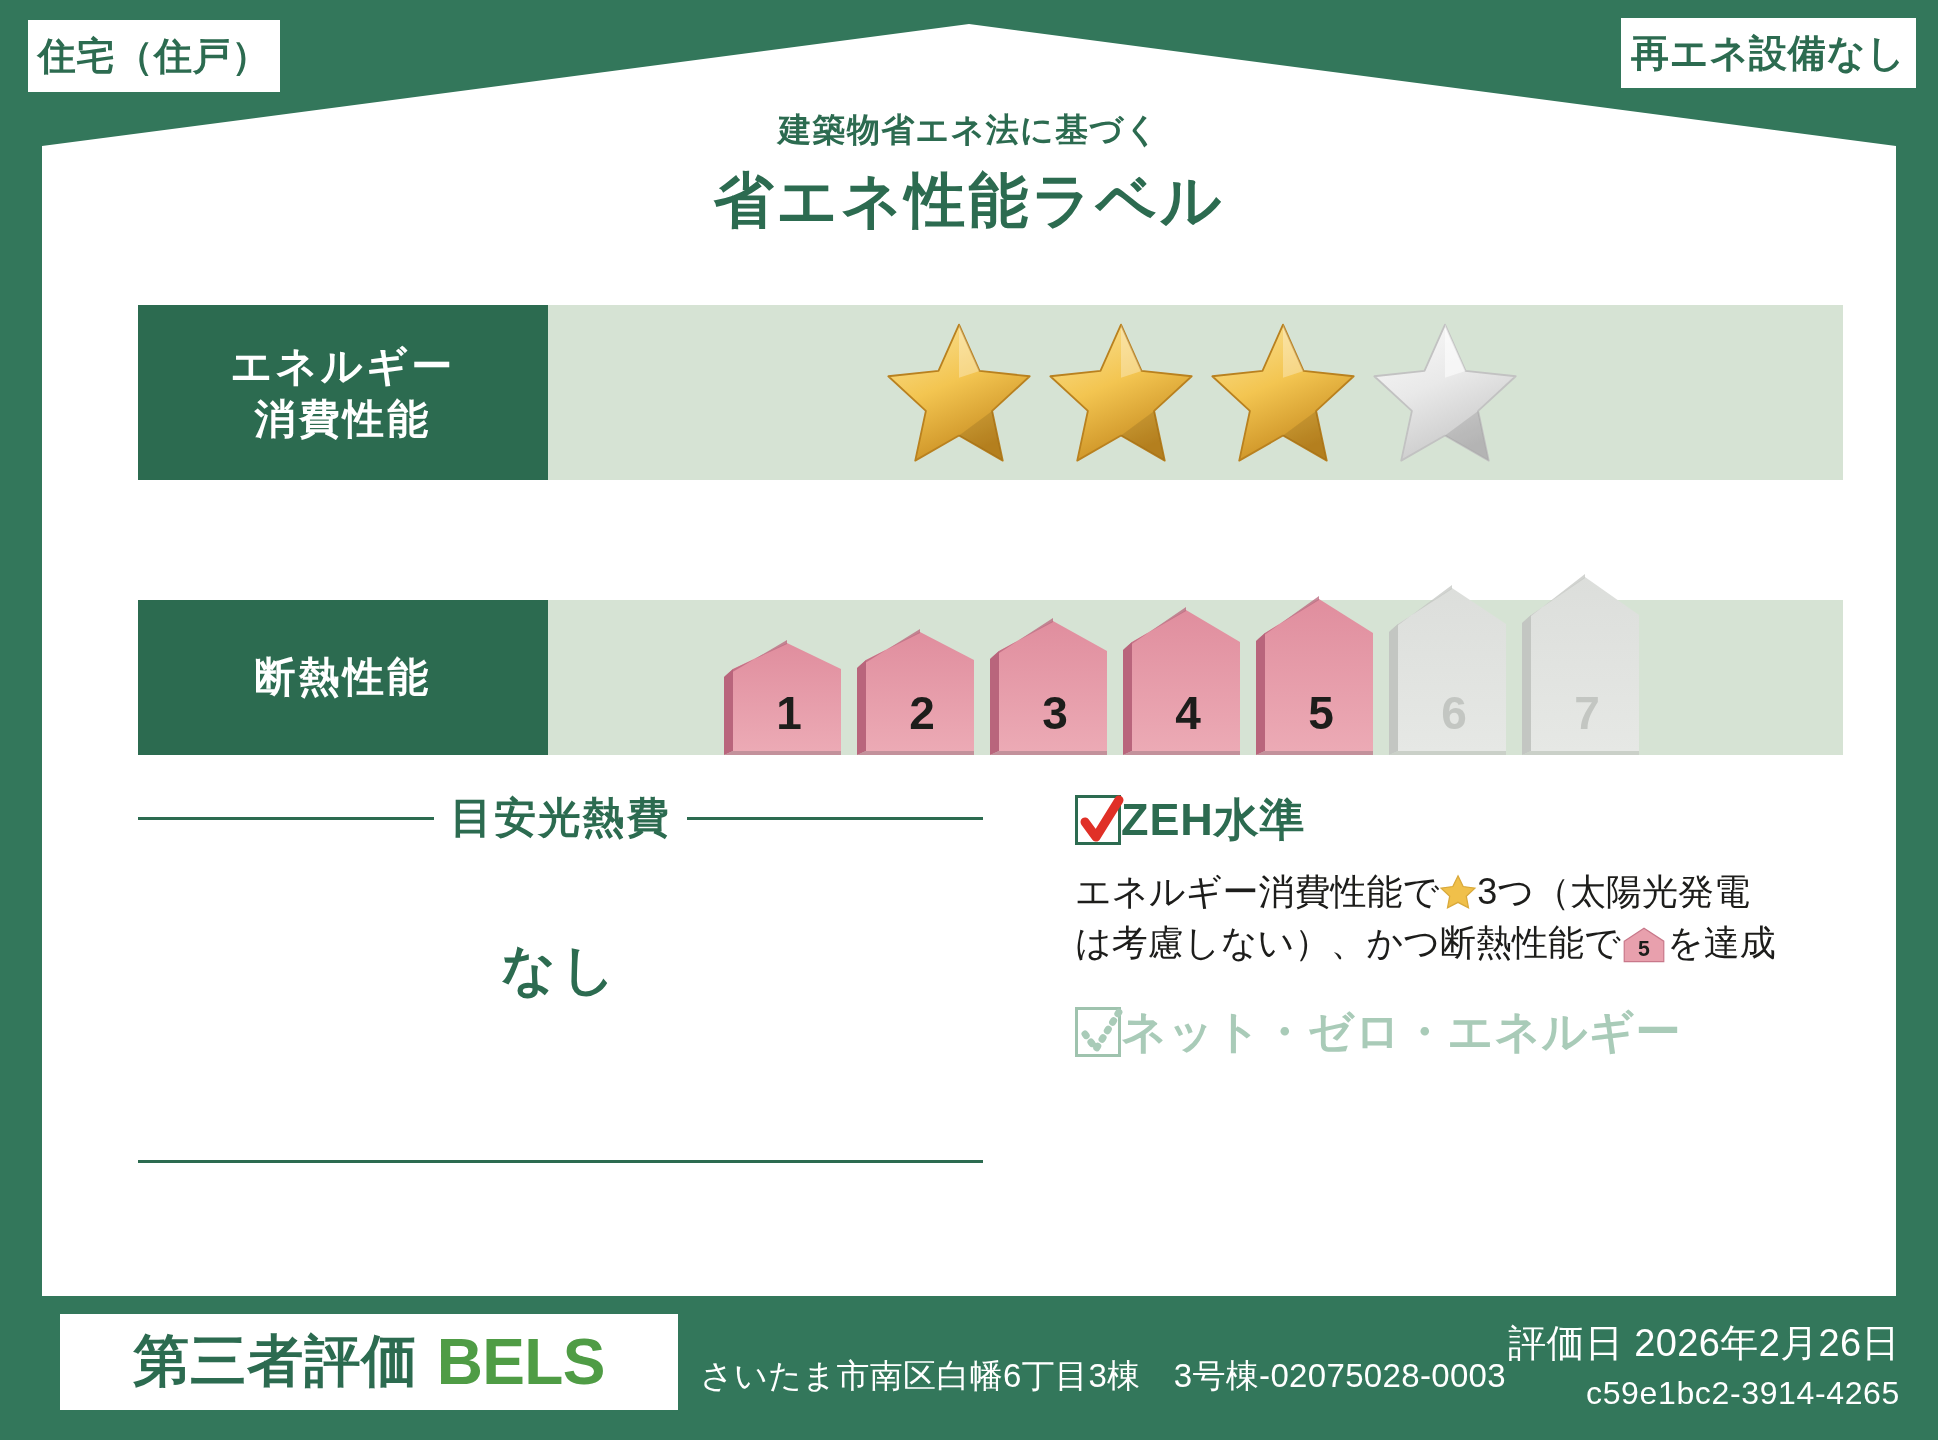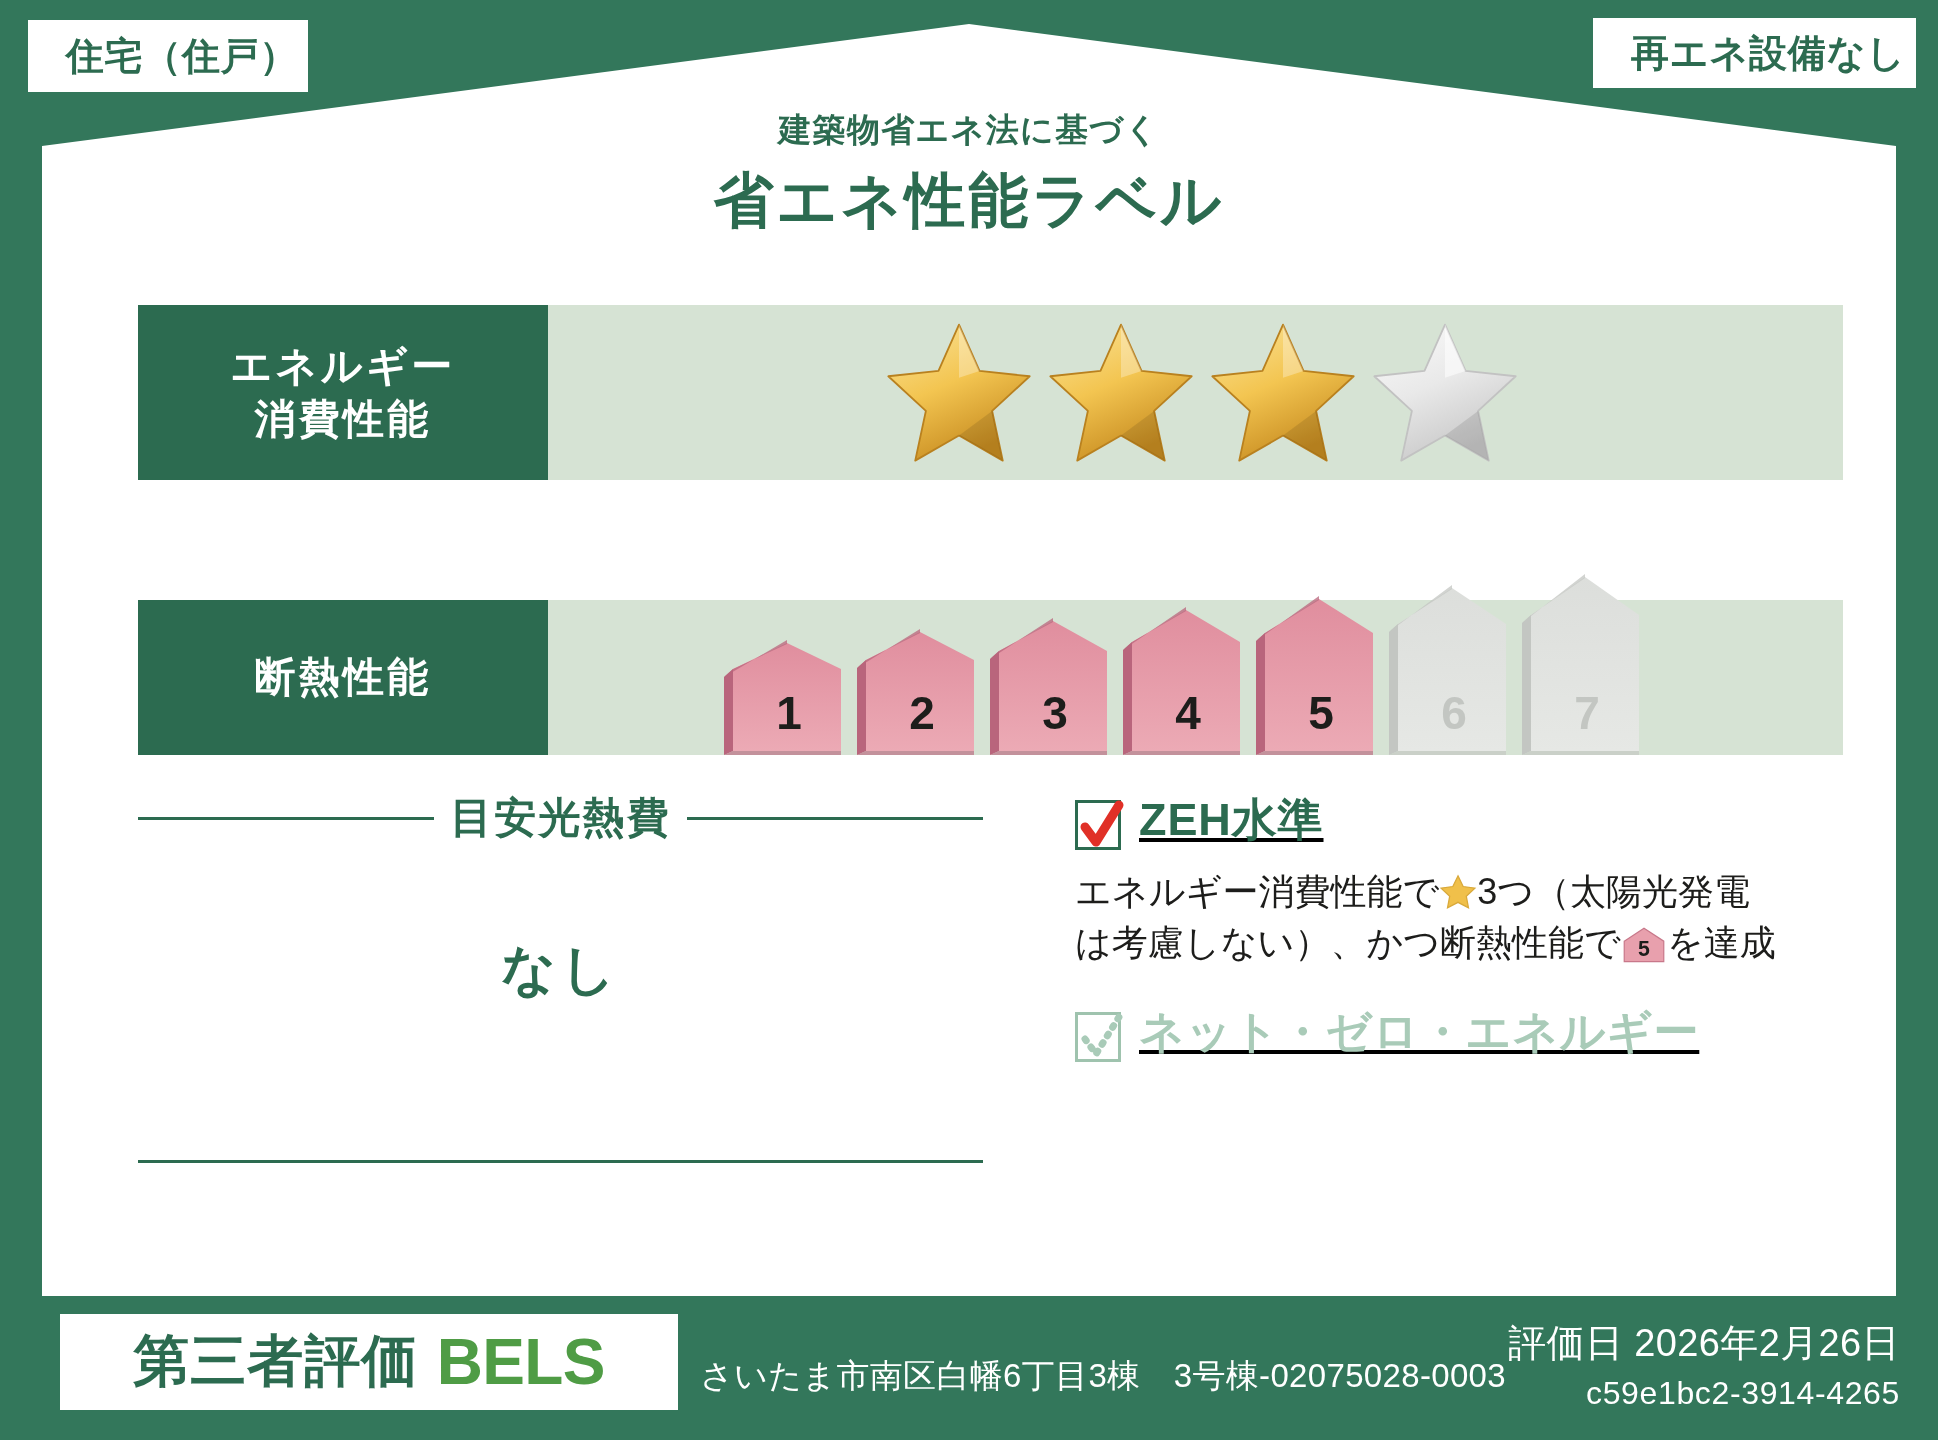--- a/index.html
+++ b/index.html
@@ -28,21 +28,20 @@
 
   
   .corner-badge{
     position:absolute;
     background:#ffffff;
     color:#2c6b50;
     font-weight:bold;
     display:flex;align-items:center;justify-content:center;
     letter-spacing:.02em;
     z-index:6;
-    padding-left:28px;
   }
   #badge-left{left:28px;top:20px;width:252px;height:72px;font-size:38px;}
   #badge-right{right:22px;top:18px;width:295px;height:70px;font-size:38px;}
 
   
   .titles{position:absolute;left:0;top:108px;width:1938px;text-align:center;z-index:5;}
   #subtitle{color:#2c6b50;font-size:33px;font-weight:bold;letter-spacing:.04em;}
   #title{color:#2c6b50;font-size:60px;font-weight:bold;letter-spacing:.05em;margin-top:8px;text-align:center;}
 
   
@@ -78,21 +77,21 @@
   #cost-head .hr{flex:1;height:3px;background:#2c6b50;}
   #cost-title{color:#2c6b50;font-size:42px;font-weight:bold;letter-spacing:.05em;white-space:nowrap;}
   #cost-value{
     text-align:center;color:#2c6b50;font-size:54px;font-weight:bold;
     margin-top:88px;letter-spacing:.08em;
   }
   #cost-rule{position:absolute;left:138px;top:1160px;width:845px;height:3px;background:#2c6b50;z-index:5;}
 
   
   #zeh-block{position:absolute;left:1075px;top:790px;width:740px;z-index:5;}
-  .chk-line{display:flex;align-items:flex-end;gap:18px;text-decoration:underline;}
+  .chk-line{display:flex;align-items:center;}
   .chkbox{width:46px;height:50px;border:3px solid #2c6b50;box-sizing:border-box;position:relative;flex:none;background:#fff;}
   .chkbox.faded{border-color:#9fc3ae;}
   .chkbox svg{position:absolute;left:-3px;top:-6px;}
   #zeh-title{color:#2c6b50;font-size:45px;font-weight:bold;letter-spacing:.02em;}
   #zeh-desc{
     margin-top:16px;color:#1d1d1b;font-size:36px;line-height:1.42;
     letter-spacing:0;
   }
   #zeh-desc .inline-star{display:inline-block;vertical-align:-6px;width:38px;height:36px;}
   #zeh-desc .inline-house{display:inline-block;vertical-align:-9px;width:46px;height:38px;}

